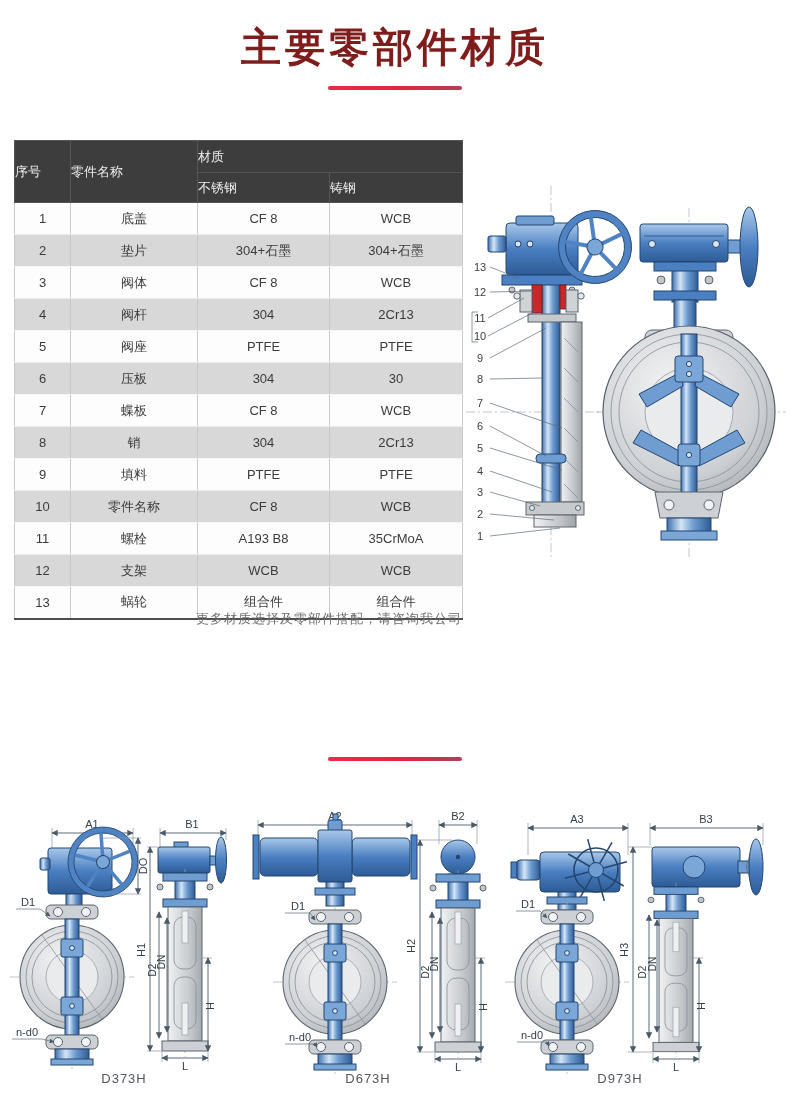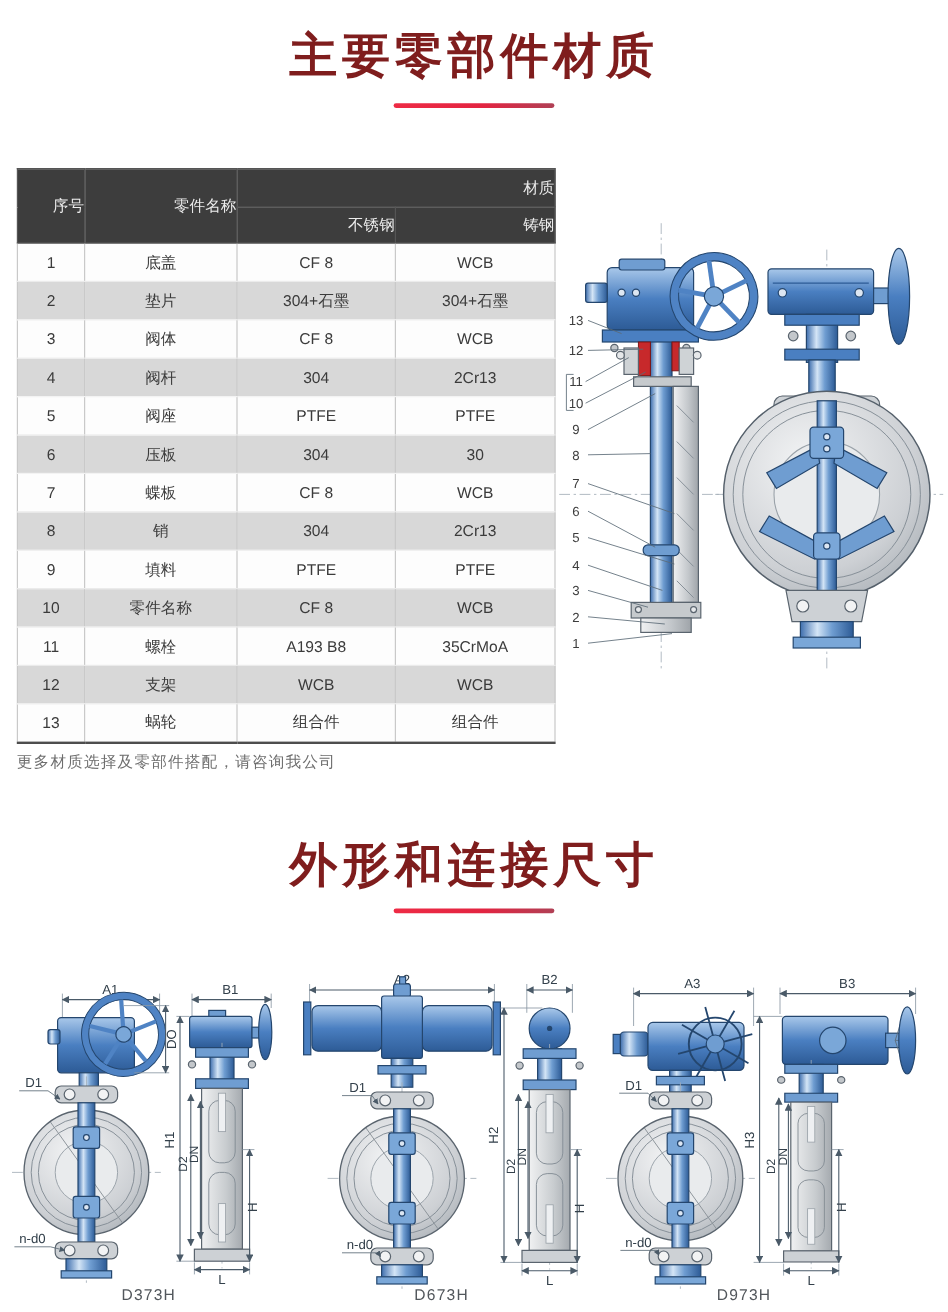--- a/index.html
+++ b/index.html
@@ -21,35 +21,35 @@
   #underline1 { top:86px; }
   #underline2 { top:757px; }
 
   
   .mat-table {
     position:absolute; left:14px; top:140px; width:448px;
     border-collapse:collapse; table-layout:fixed;
   }
   .mat-table th {
     background:#3d3d3d; color:#ececec; font-weight:normal; font-size:13px;
-    border:1px solid #555555; padding:0; text-align:right;
+    border:1px solid #555555; padding:0; text-align:left;
   }
   .mat-table thead tr:first-child  { height:32px; }
   .mat-table thead tr:last-child   { height:30px; }
   .mat-table tbody tr { height:32px; }
   .mat-table td {
     font-size:13px; color:#3b3b3b; text-align:center; padding:0;
     border-left:1px solid #c9c9c9; border-right:1px solid #c9c9c9;
     border-bottom:1px solid #ebebeb; background:#fdfdfd;
   }
   .mat-table tbody tr:nth-child(even) td { background:#d8d8d8; border-bottom:1px solid #f3f3f3; }
   .mat-table tbody tr:last-child td { border-bottom:2px solid #4d4d4d; }
 
   .table-note {
-    position:absolute; left:14px; top:626px; width:448px; text-align:left;
+    position:absolute; left:14px; top:610px; width:448px; text-align:right;
     font-size:13px; color:#6e6e6e; letter-spacing:1px;
   }
 
   .assembly-svg { position:absolute; left:458px; top:128px; }
   .outline-svg  { position:absolute; left:0; top:800px; }
 
   
   .dimtxt   { font-size:11px; fill:#33404b; }
   .dimtxt-s { font-size:10px; fill:#33404b; }
   .callout  { font-size:11px; fill:#3c3c3c; }
@@ -328,21 +328,20 @@
       <circle cx="231" cy="327" r="2.6" fill="#dce6f2" class="ol" stroke-width="0.7"></circle>
 
       <path d="M197,364 L265,364 L260,390 L202,390 Z" fill="#cdd1d5" class="olg"></path>
       <circle cx="211" cy="377" r="5" fill="#f2f3f4" class="olg" stroke-width="0.8"></circle>
       <circle cx="251" cy="377" r="5" fill="#f2f3f4" class="olg" stroke-width="0.8"></circle>
       <rect x="209" y="390" width="44" height="16" fill="url(#aBH)" class="ol"></rect>
       <rect x="203" y="403" width="56" height="9" fill="#7aa7d8" class="ol"></rect>
     </g>
   </svg>
 
-  <div class="sec-title" id="title2">外形和连接尺寸</div>
   <div class="title-underline" id="underline2"></div>
 
   <svg class="outline-svg" width="790" height="293" viewBox="0 0 790 293">
     <defs>
       <linearGradient id="bBH" x1="0" y1="0" x2="1" y2="0">
         <stop offset="0" stop-color="#3f6fae"></stop>
           <stop offset="0.32" stop-color="#d4e5f6"></stop>
         <stop offset="0.6" stop-color="#6f9dd1"></stop>
           <stop offset="1" stop-color="#2d5b96"></stop>
       </linearGradient>

